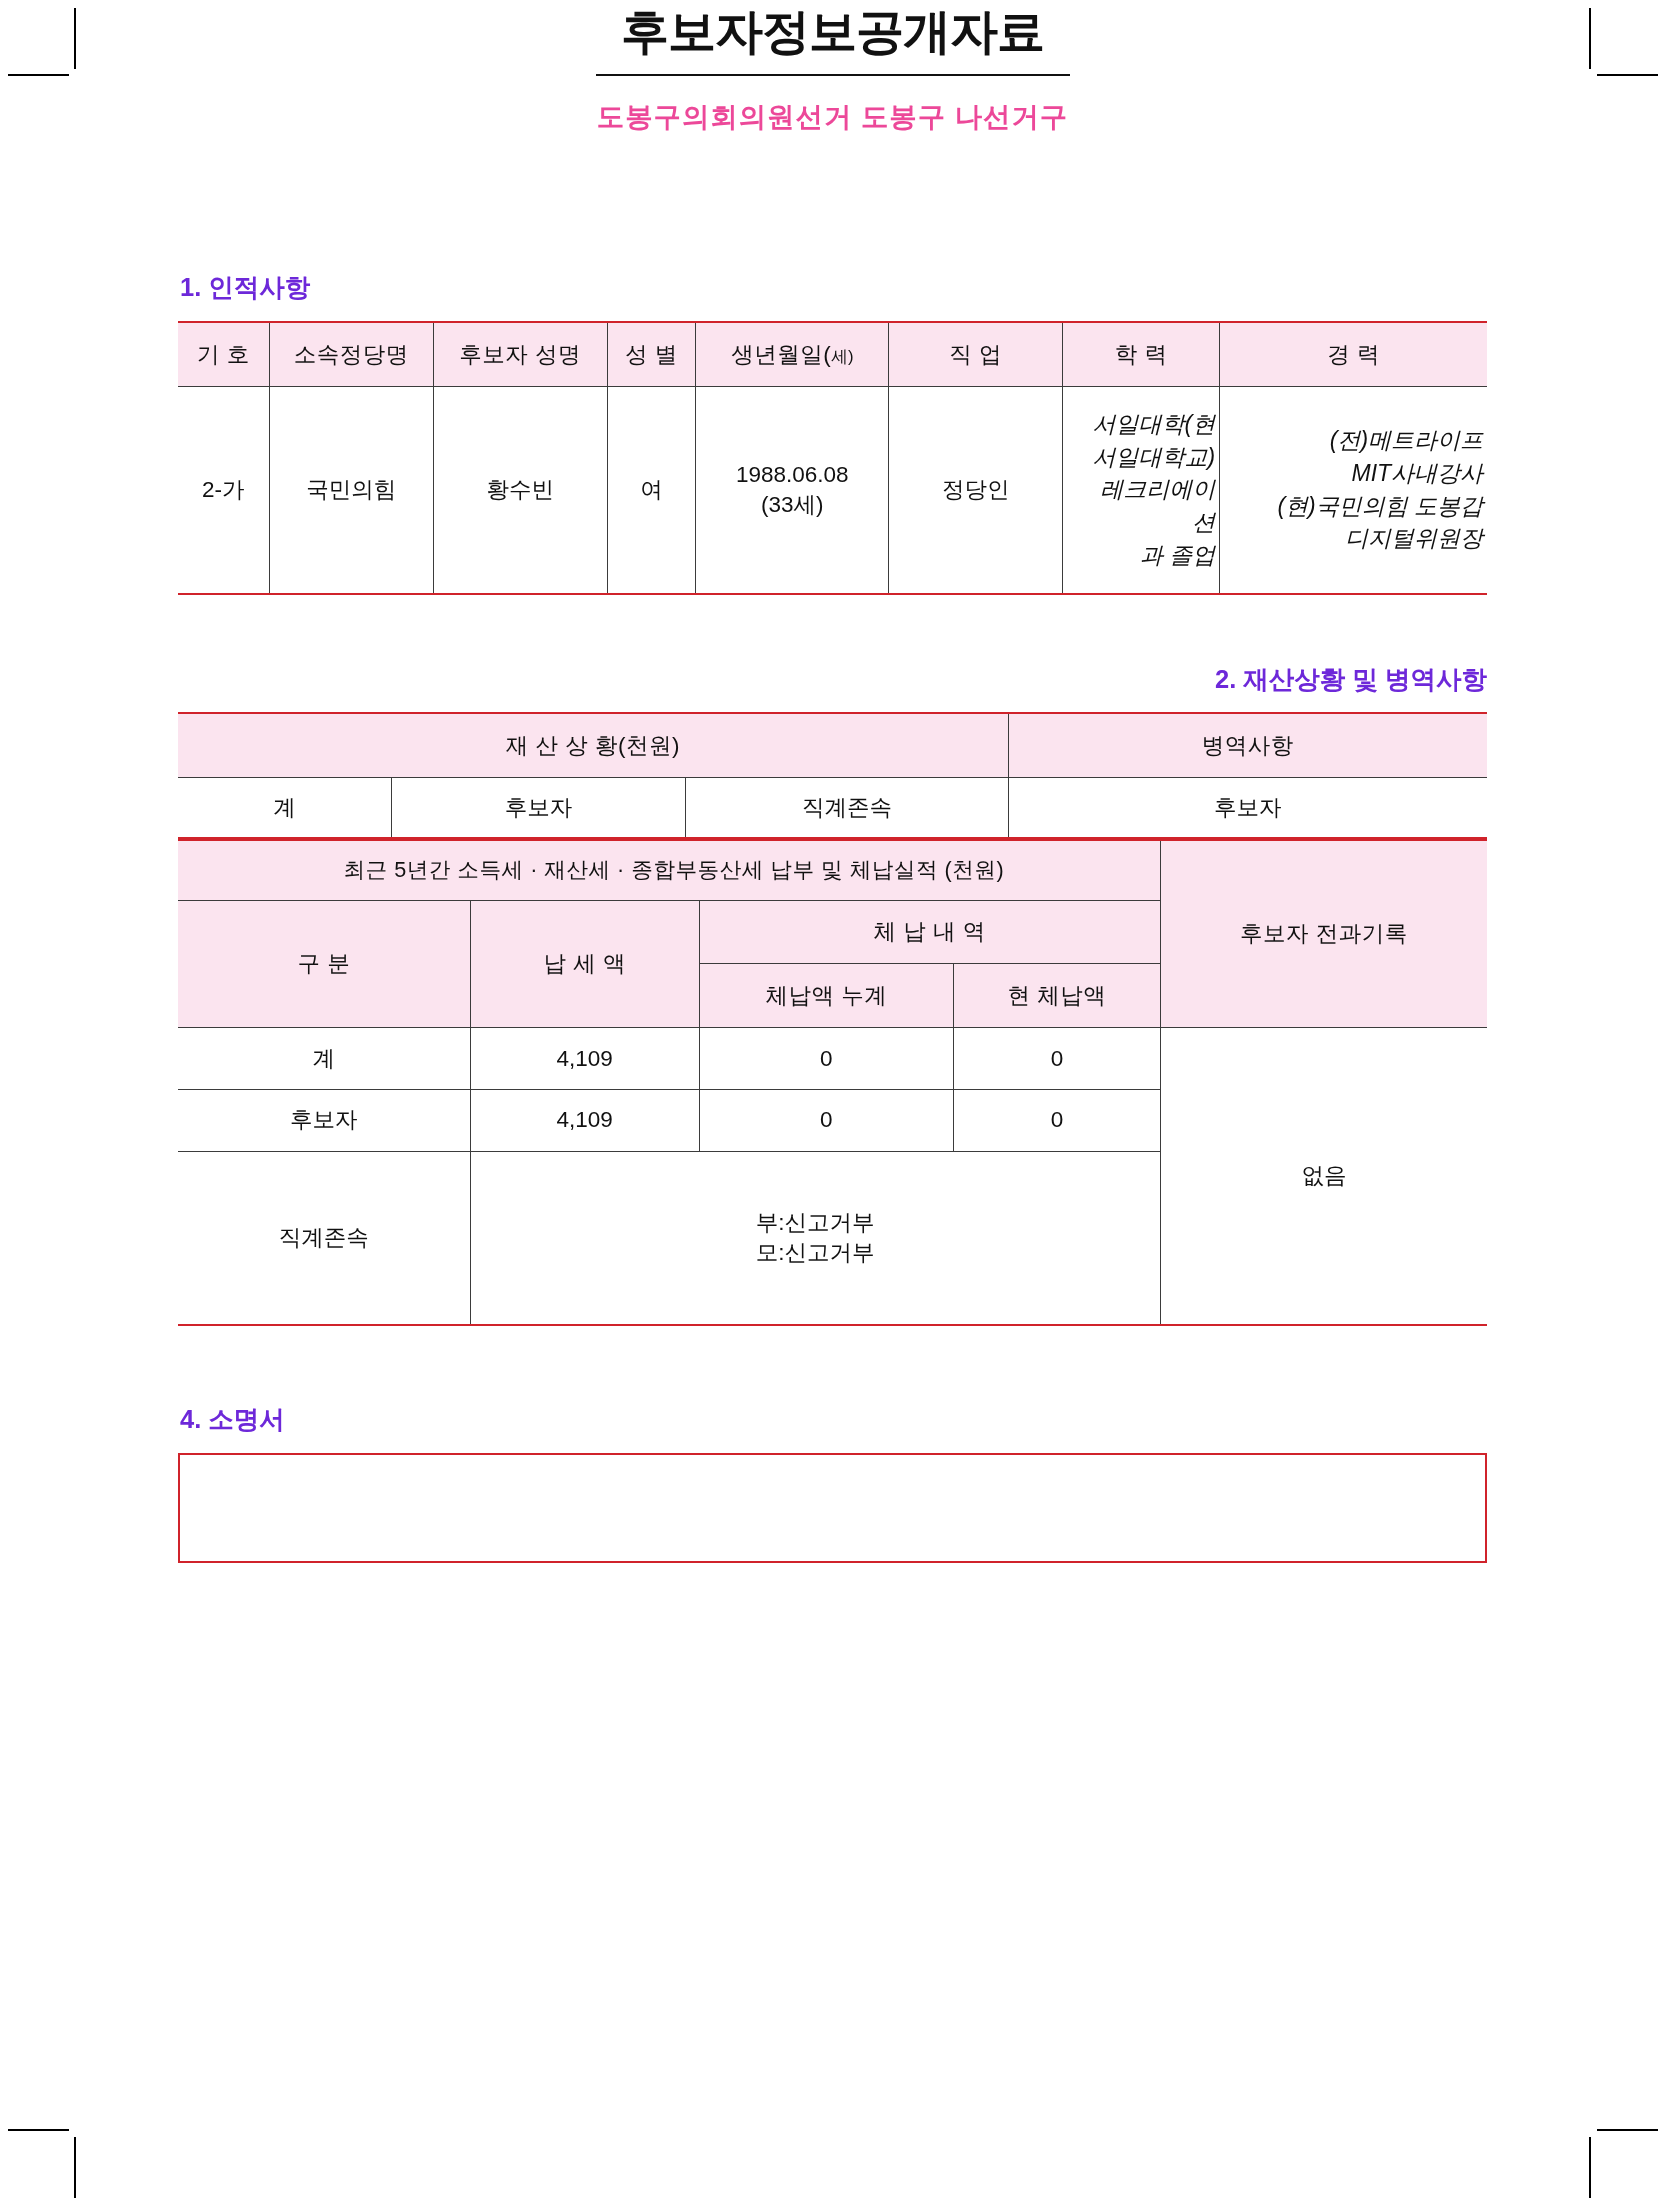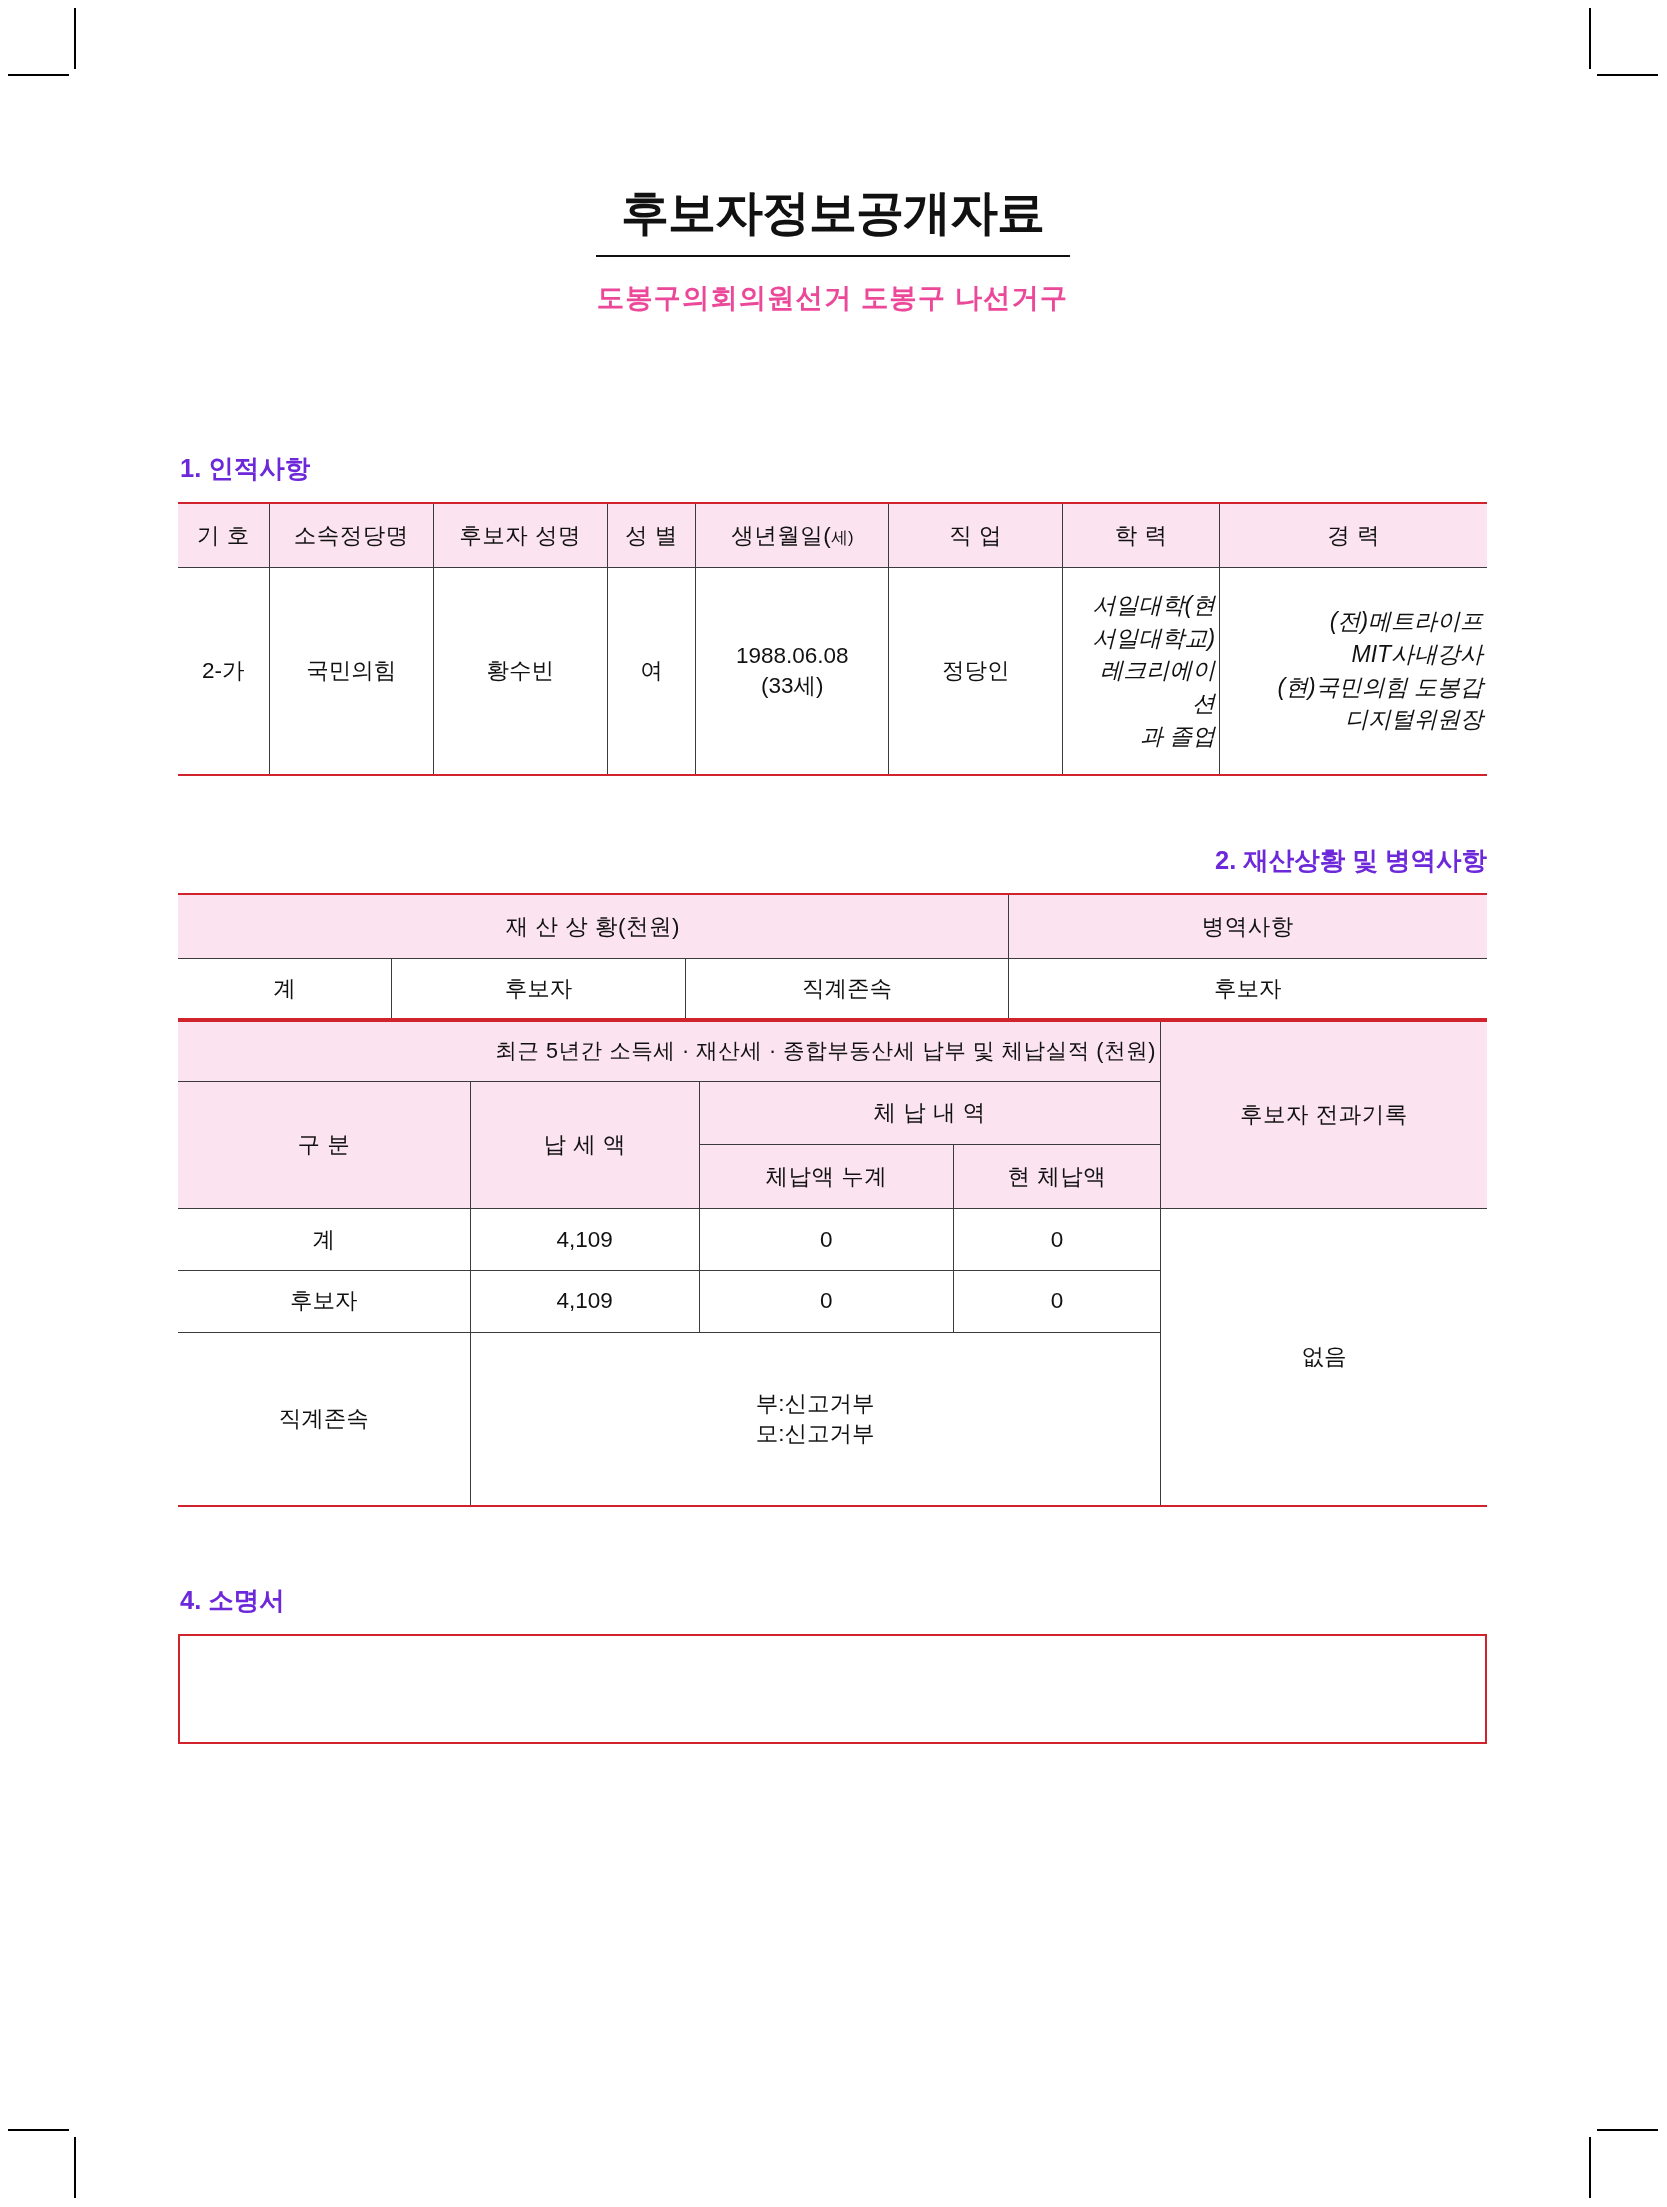--- a/index.html
+++ b/index.html
@@ -34,21 +34,20 @@
   .content {
     position: absolute;
     left: 178px;
     top: 0;
     width: 1309px;
   }
 
   
   .title-wrap {
     text-align: center;
-    padding-top: 181px;
   }
   .doc-title {
     font-size: 48px;
     font-weight: bold;
     letter-spacing: -1px;
     display: inline-block;
     padding: 0 25.5px 9.8px 25.5px;
     border-bottom: 2.9px solid #111;
     color: #111;
   }
@@ -113,21 +112,21 @@
   }
 
   
   #t2 td.sub { height: 47px; }
   #t2 td.val { height: 86px; }
   #t2 td.two-line { line-height: 1.38; }
 
   
   #t3 td { font-size: 22.5px; }
   #t3 td.wide-hdr {
-    text-align: right;
+    text-align: center;
     padding-left: 13.7px;
     height: 47px;
     font-size: 21.6px;
   }
   #t3 td.rowh { height: 49px; }
   #t3 td.deep { height: 161px; }
 
   
   .somyeong-box {
     margin-top: 15.7px;

